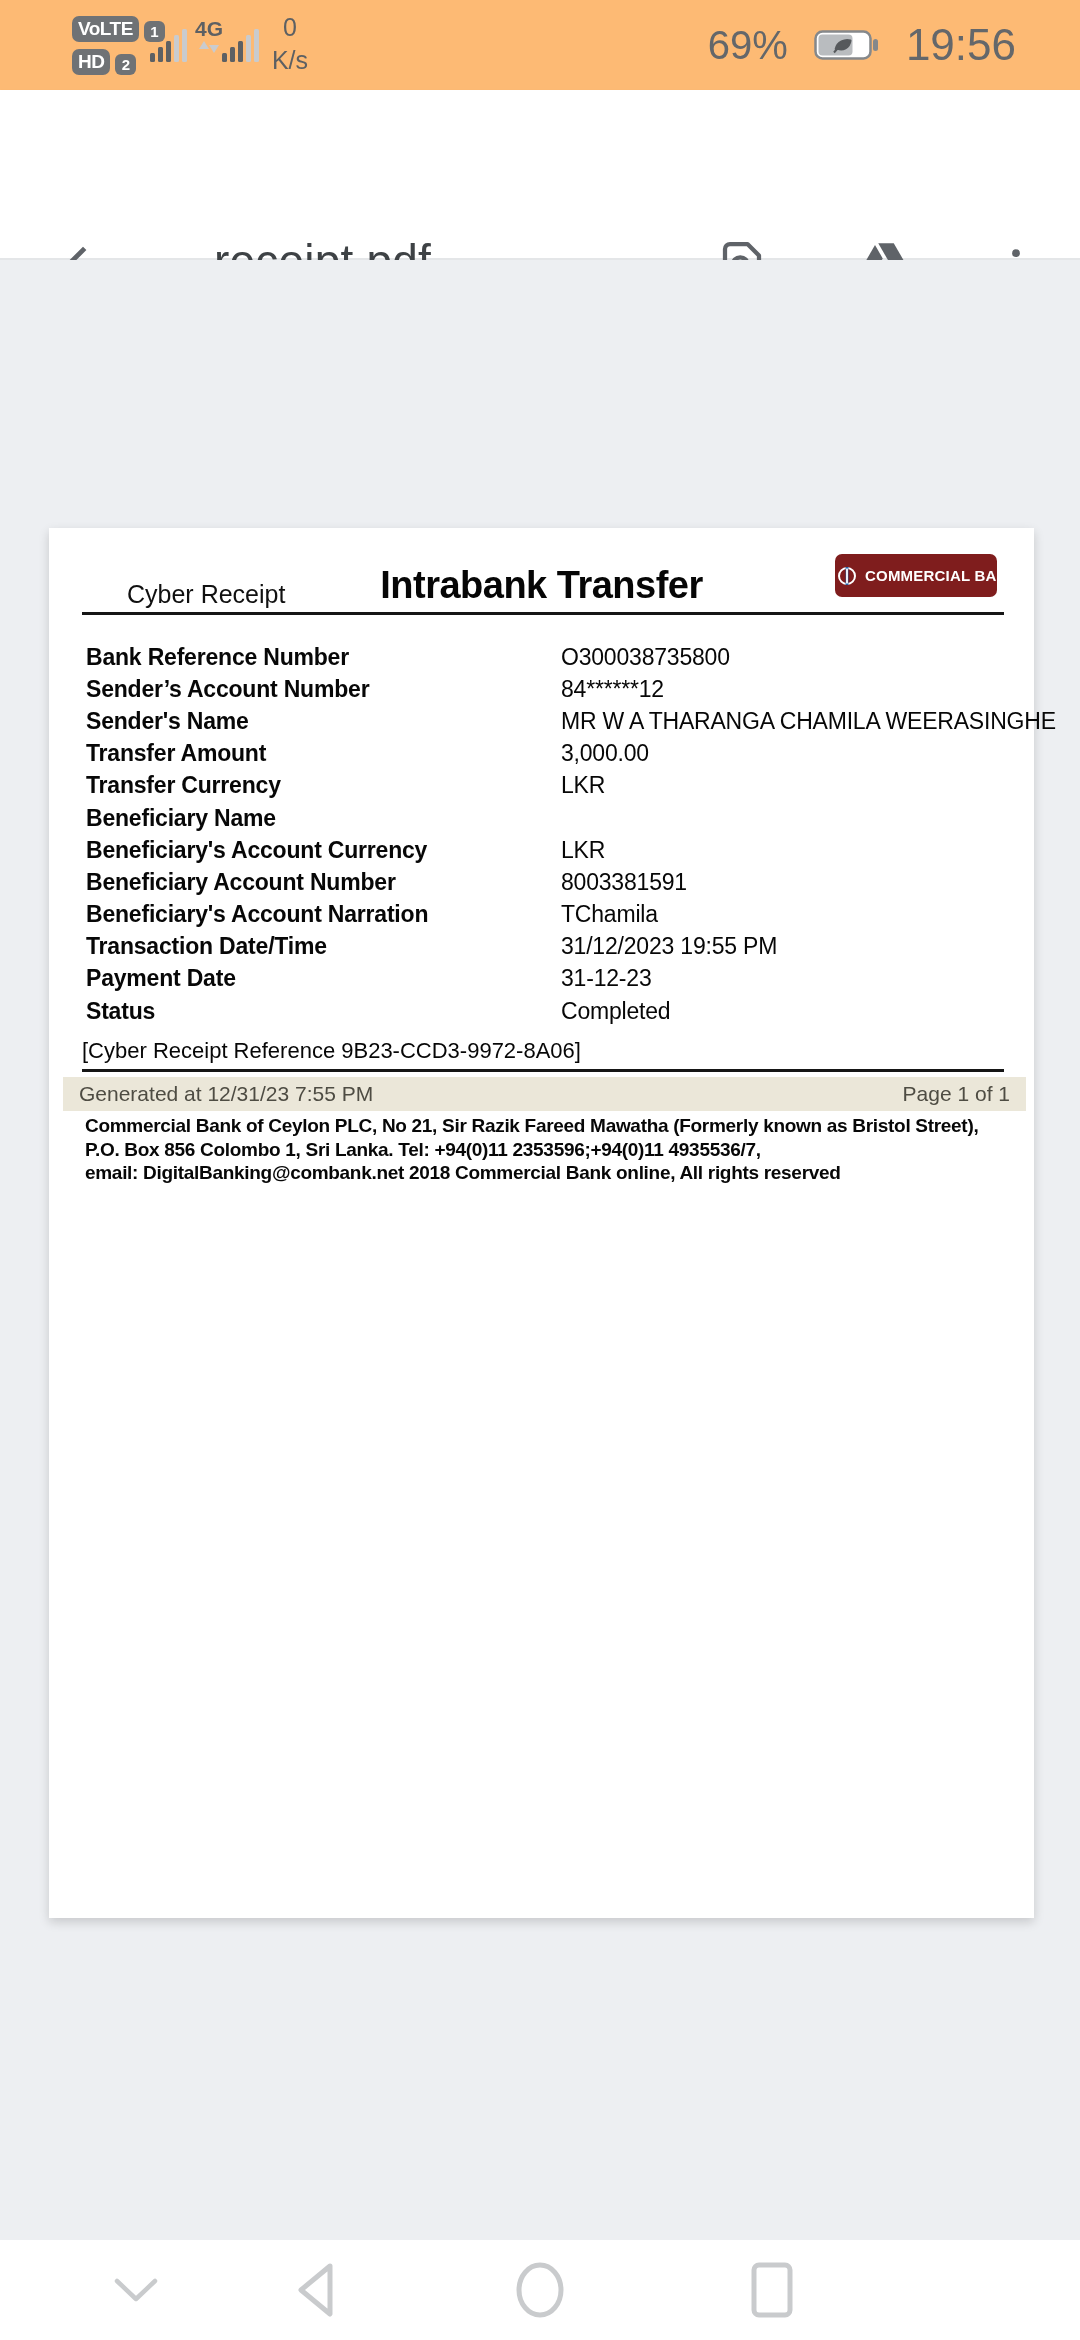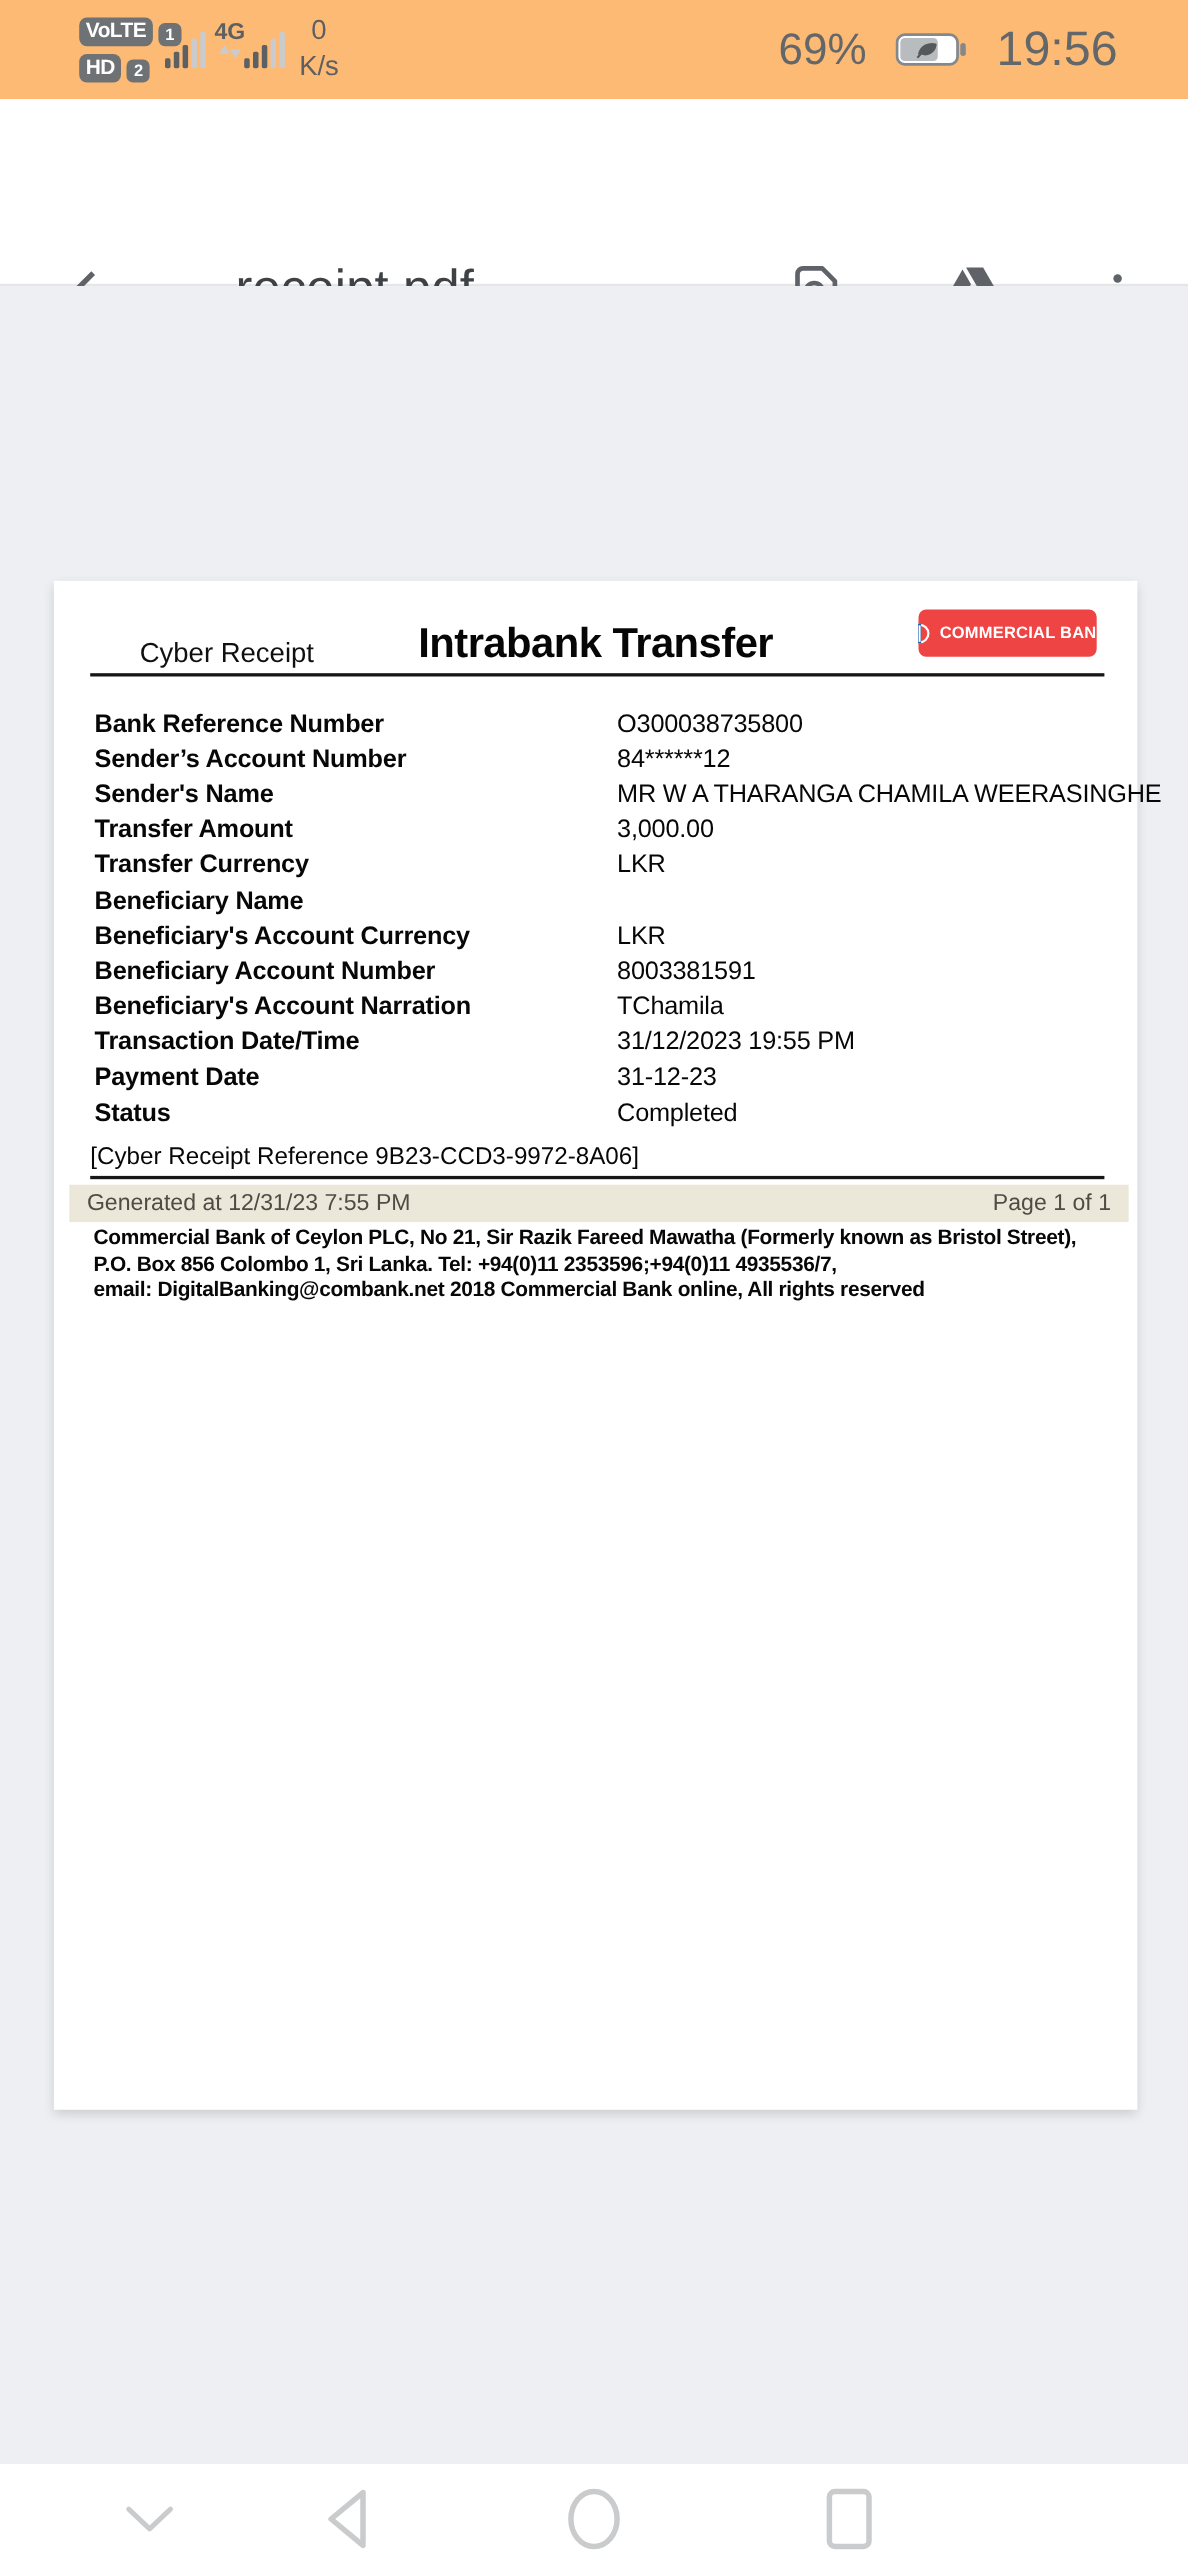--- a/index.html
+++ b/index.html
@@ -34,21 +34,21 @@
   .btn-drive{left:856px;top:146px;width:60px;height:60px;}
   .btn-more{left:994px;top:146px;width:44px;height:60px;}
   .icon-btn svg{width:100%;height:100%;}
 
   
   .viewer{position:absolute;top:260px;bottom:100px;left:0;right:0;background:#edeff2;}
   .page{position:absolute;left:49px;top:268px;width:985px;height:1390px;background:#fff;box-shadow:0 4px 10px rgba(0,0,0,0.16);}
 
   .doc-type{position:absolute;left:78px;top:52px;font-size:25px;color:#101010;}
   .rec-title{position:absolute;left:0;right:0;top:36px;margin:0;text-align:center;font-size:38px;font-weight:bold;color:#060606;letter-spacing:-0.5px;}
-  .bank-logo{position:absolute;right:37px;top:26px;width:162px;height:43px;background:#ef4444;border-radius:7px;display:flex;align-items:center;justify-content:center;gap:6px;}
+  .bank-logo{position:absolute;right:37px;top:26px;width:162px;height:43px;background:#7f1d1d;border-radius:7px;display:flex;align-items:center;gap:6px;}
   .bank-logo svg{width:24px;height:24px;flex:0 0 auto;}
   .bank-name{color:#fff;font-size:15px;font-weight:bold;letter-spacing:0.2px;white-space:nowrap;}
   .rule{position:absolute;left:33px;right:30px;height:3px;background:#161616;}
   .rule1{top:84px;}
   .rule2{top:541px;}
 
   .fields{position:absolute;left:37px;right:28px;top:113px;}
   .frow{height:32.2px;display:flex;align-items:center;}
   .flabel{width:458px;flex:0 0 auto;font-weight:bold;font-size:23px;letter-spacing:-0.2px;color:#070707;white-space:nowrap;}
   .fvalue{font-size:23px;letter-spacing:-0.2px;color:#070707;white-space:nowrap;margin-left:17px;}

